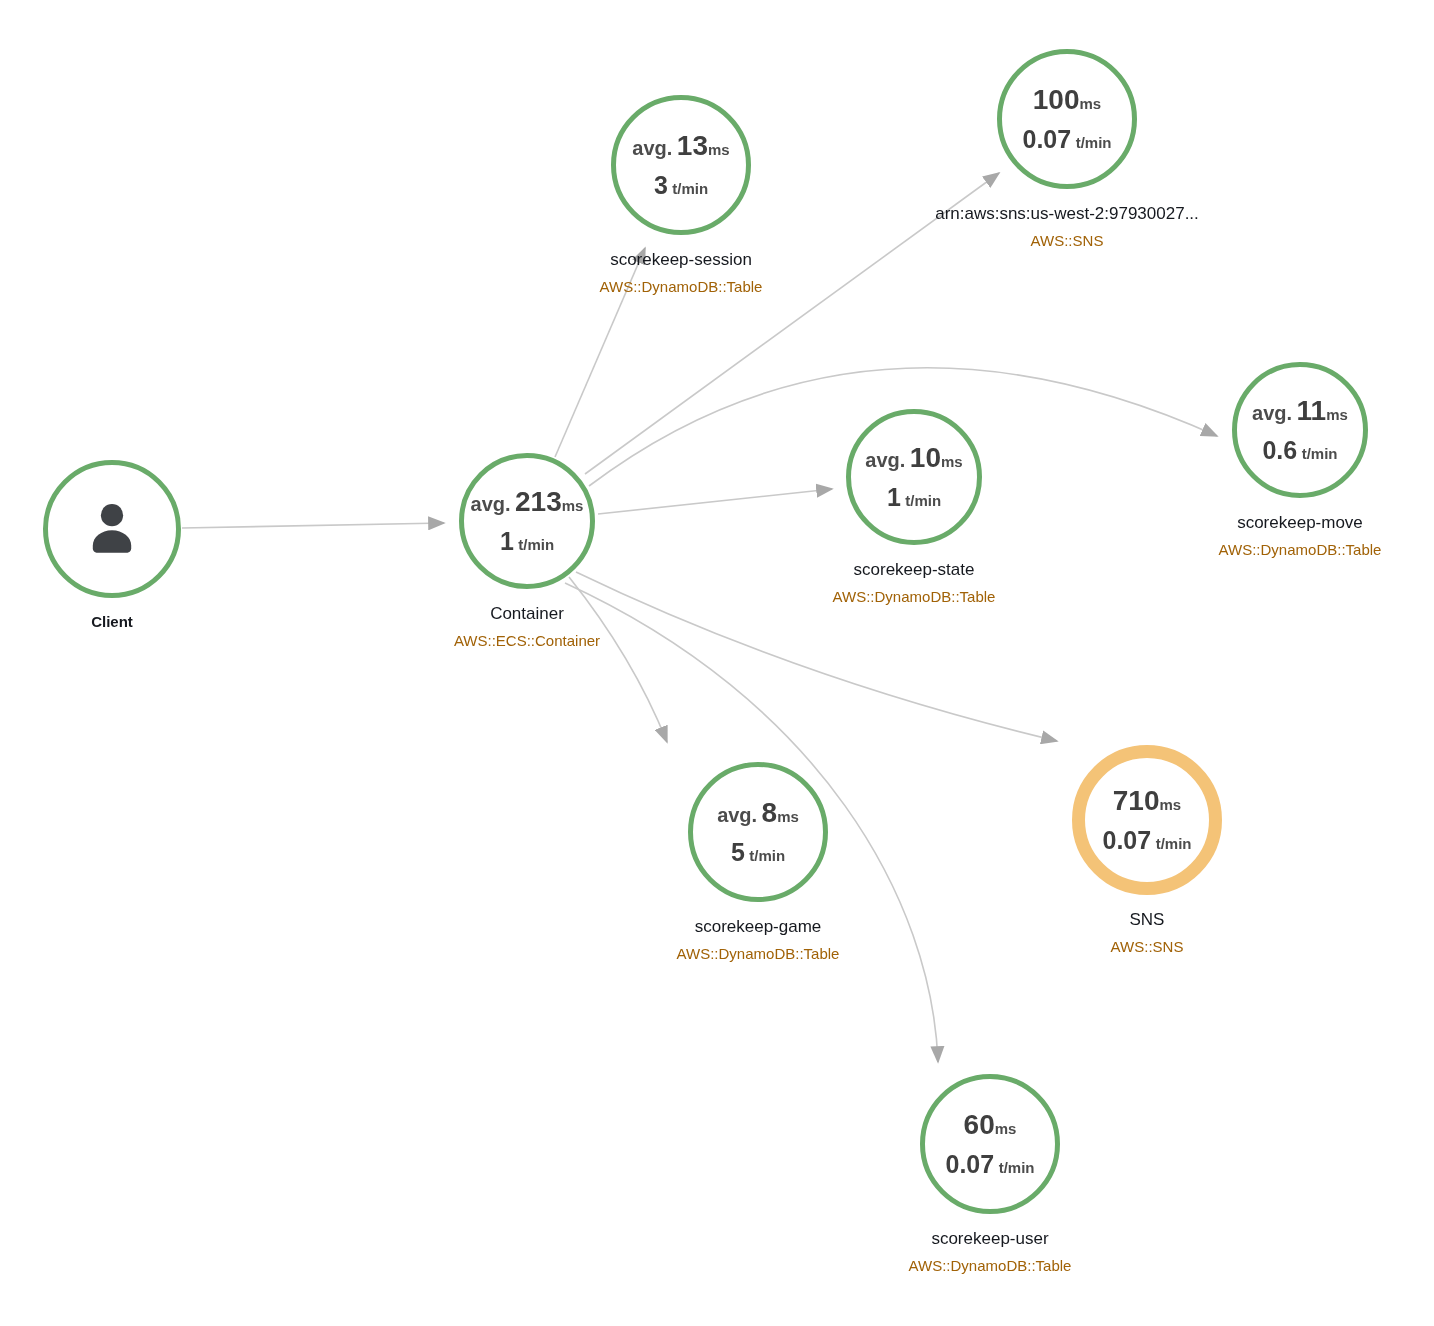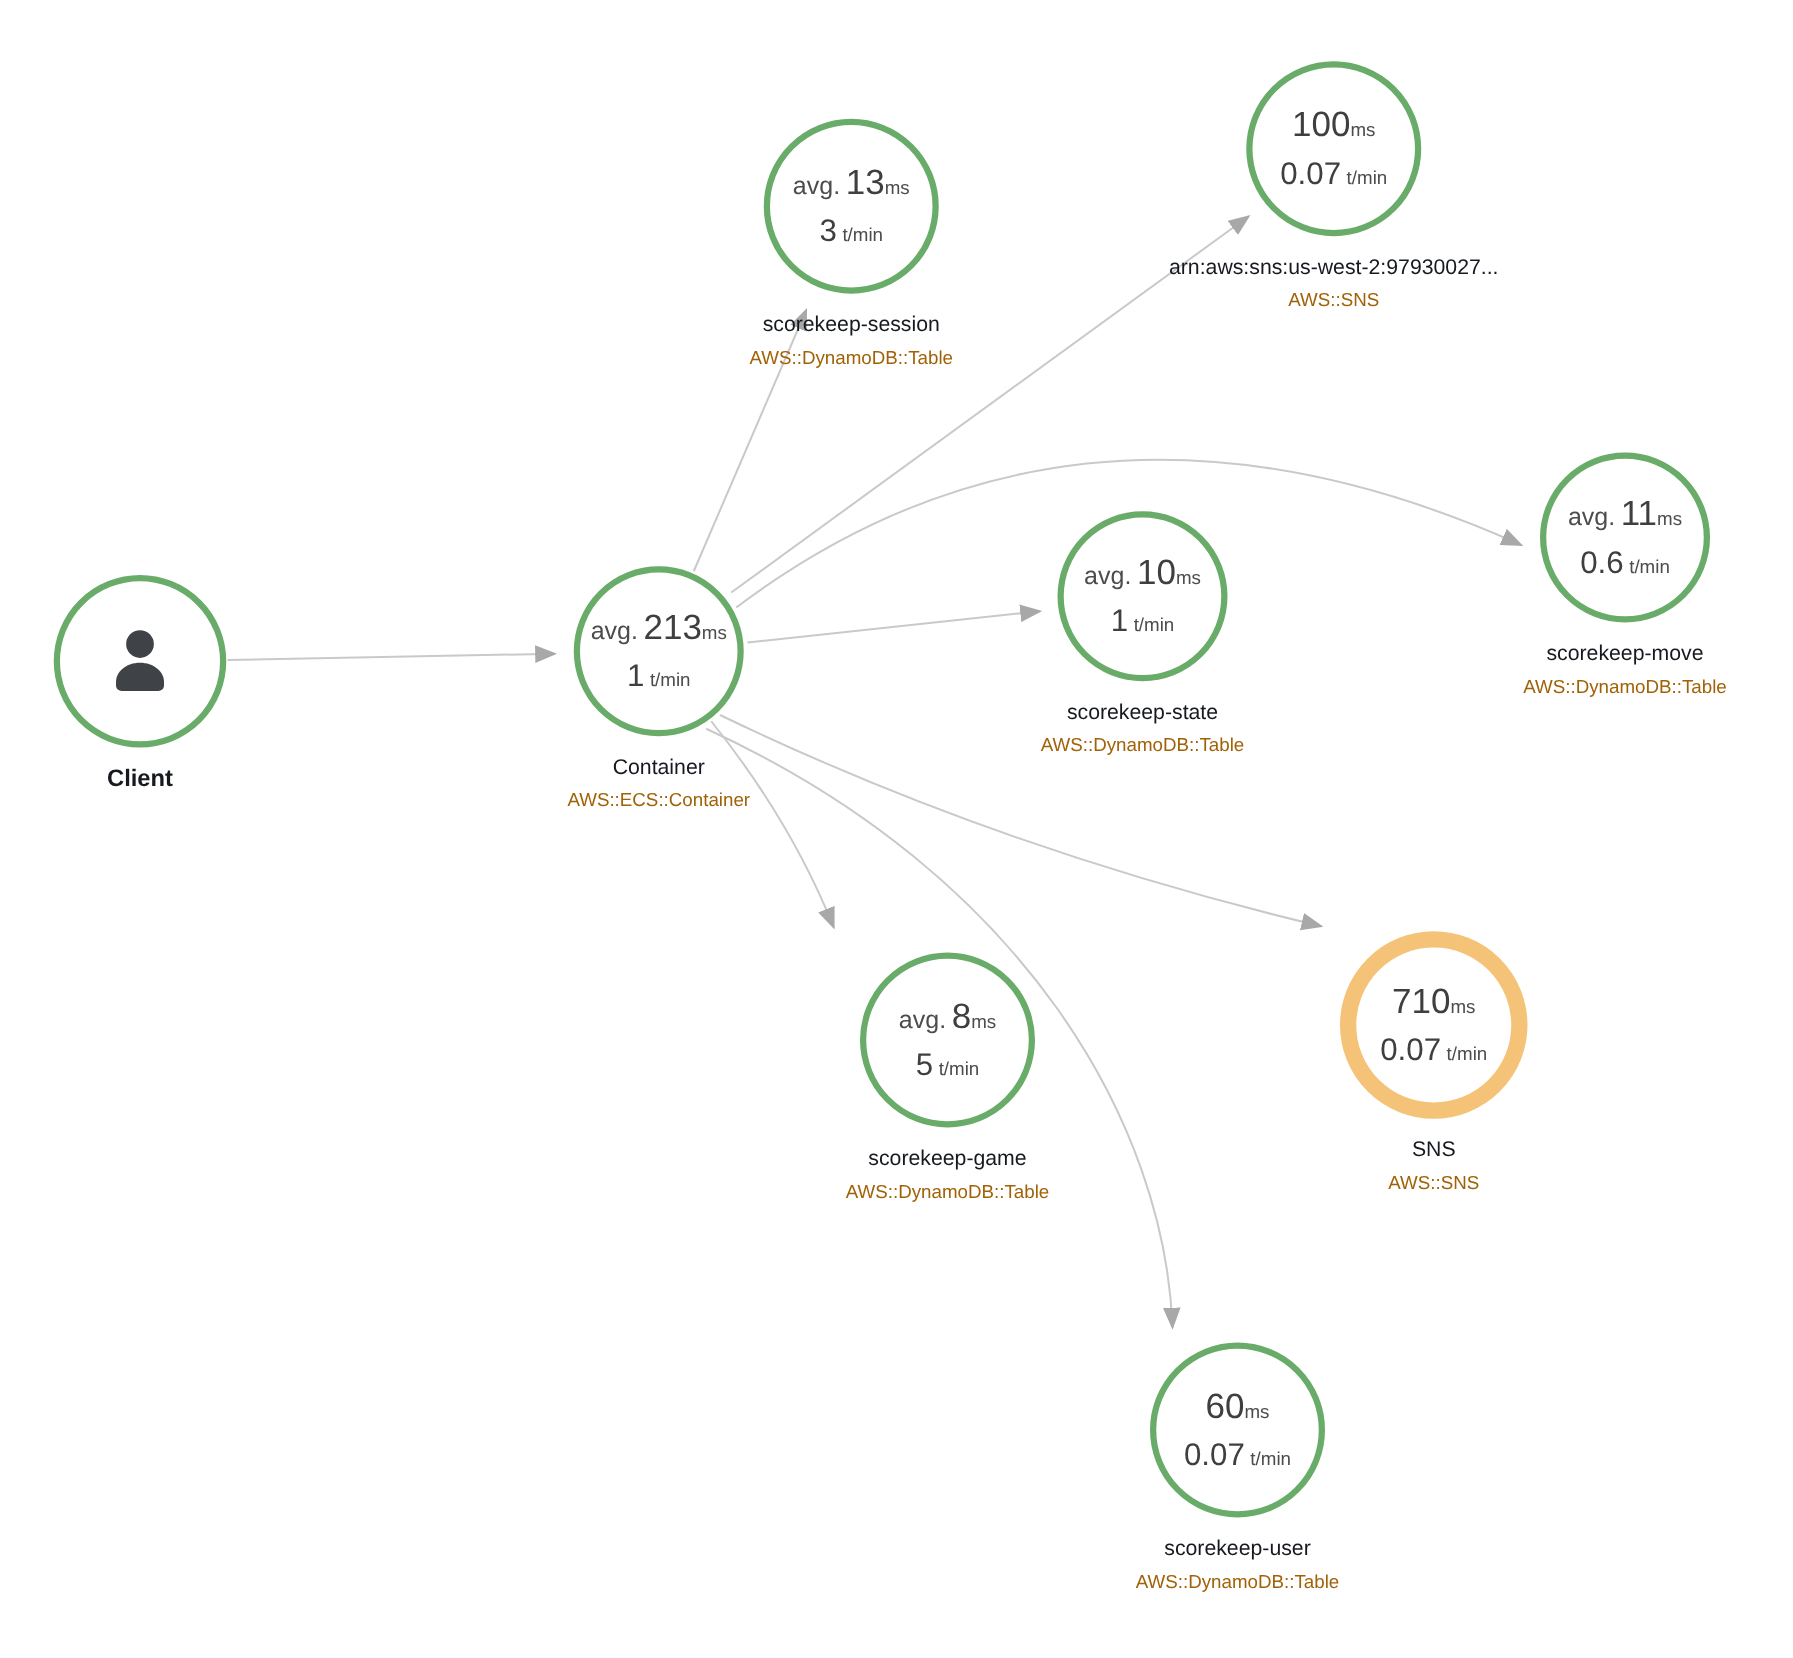--- a/index.html
+++ b/index.html
@@ -11,34 +11,34 @@
   svg.edges-layer path.edge { fill:none; stroke:#c9c9c9; stroke-width:1.6; }
 
   .node { position:absolute; }
   .ring {
     border-radius:50%; background:#ffffff; box-sizing:border-box;
     display:flex; align-items:center; justify-content:center; width:100%; height:100%;
   }
   .ring.ok   { border:5px solid #69ab69; }
   .ring.warn { border:13px solid #f4c377; }
 
-  .metrics { text-align:center; color:#3f3f3f; }
+  .metrics { text-align:center; color:#3f3f3f;font-weight:bold; }
   .m1 { margin-bottom:9px; white-space:nowrap; }
   .m2 { white-space:nowrap; }
   .pre  { font-size:20px; color:#4c4c4c; }
   .val  { font-size:28px; }
   .val2 { font-size:25px; }
   .unit { font-size:15px; color:#4c4c4c; }
 
   .labels {
     position:absolute; top:100%; left:50%; transform:translateX(-50%);
     text-align:center; white-space:nowrap; margin-top:15px;
   }
   .name { font-size:17px; color:#16191f; }
-  .name.bold { font-weight:bold; font-size:19px; }
+  .name.bold { font-weight:bold; font-size:15px; }
   .type { font-size:15px; color:#a16207; margin-top:8px; }
 
   .person-icon { width:72px; height:72px; fill:#3f4246; }
 </style>
 </head>
 <body>
 
 <div class="canvas">
 
   <svg class="edges-layer" viewBox="0 0 1434 1326">

